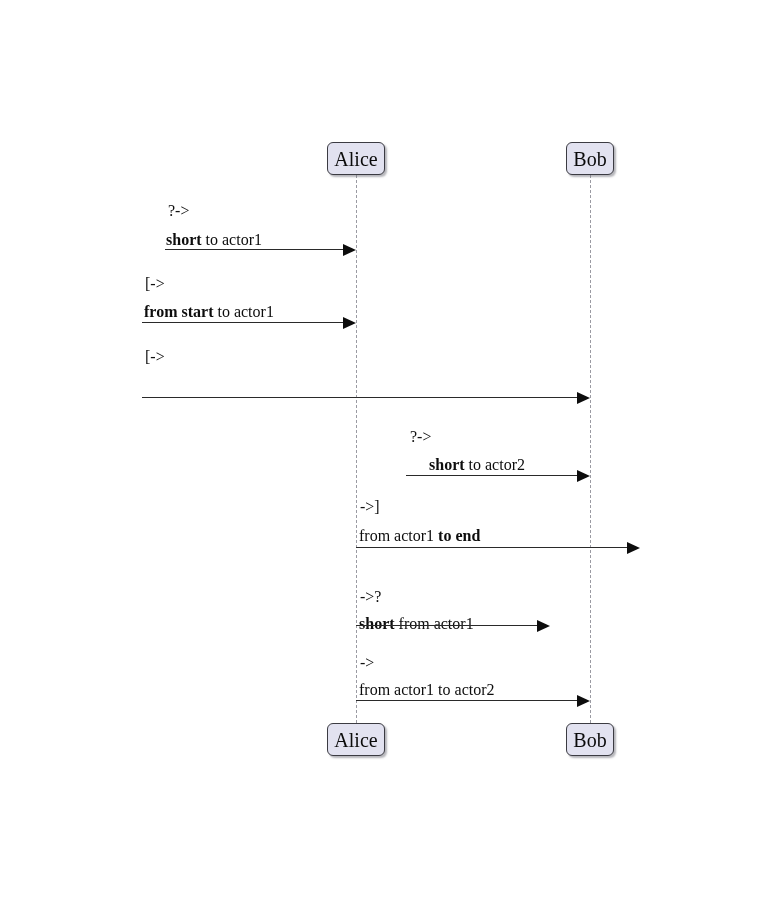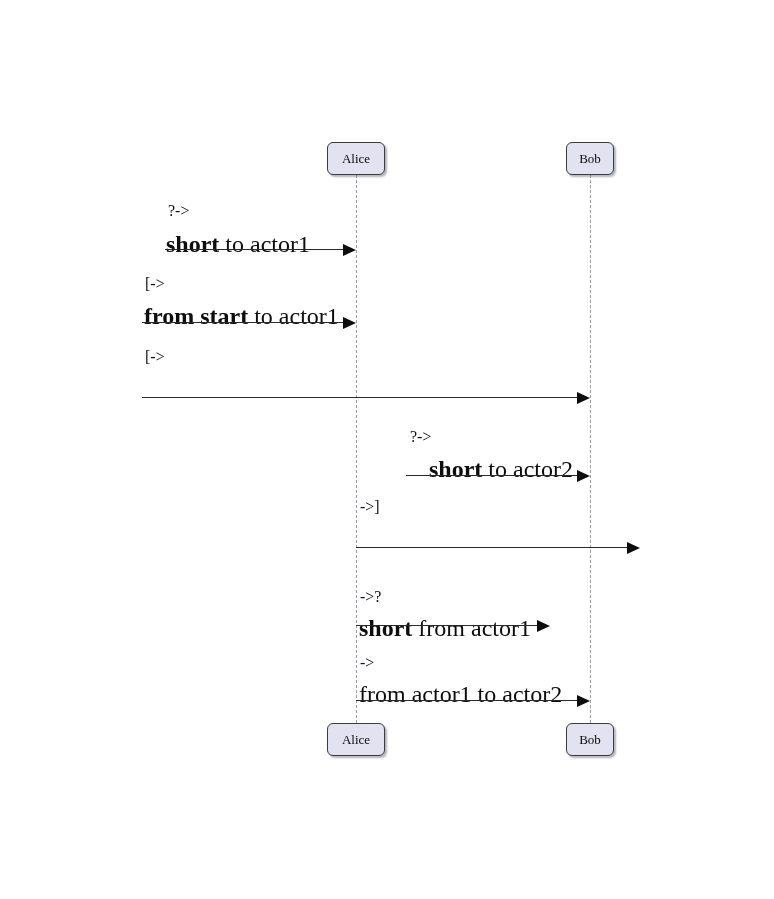--- a/index.html
+++ b/index.html
@@ -19,21 +19,21 @@
   }
 
   
   .actor-box {
     position: absolute;
     box-sizing: border-box;
     background: #E2E2F0;
     border: 1.4px solid #3b3b42;
     border-radius: 6px;
     color: #0b0b0b;
-    font-size: 13px;
+    font-size: 20px;
     line-height: 1;
     display: flex;
     align-items: center;
     justify-content: center;
     box-shadow: 2px 2px 2px rgba(120,120,130,0.55);
     white-space: nowrap;
   }
 
   
   .lifeline {
@@ -60,21 +60,21 @@
   
   .msg-note {
     position: absolute;
     font-size: 16px;
     line-height: 1;
     color: #111111;
     white-space: nowrap;
   }
   .msg-label {
     position: absolute;
-    font-size: 24px;
+    font-size: 16px;
     line-height: 1;
     color: #0d0d0d;
     white-space: nowrap;
   }
   .msg-label b {
     font-weight: bold;
   }
 </style>
 </head>
 <body>
@@ -103,20 +103,21 @@
     <div class="arrow-line" style="left: 142px; top: 322px; width: 203px; border-top-color: rgb(42, 42, 42);"></div>
     <div class="arrow-head" style="left: 343px; top: 317px;"></div>
     <div class="msg-note" style="left: 145px; top: 349px;">[-&gt;</div>
     <div class="arrow-line" style="left: 142px; top: 397px; width: 437px; border-top-color: rgb(42, 42, 42);"></div>
     <div class="arrow-head" style="left: 577px; top: 392px;"></div>
     <div class="msg-note" style="left: 410px; top: 429px;">?-&gt;</div>
     <div class="msg-label" style="left: 429px; top: 457px;"><b>short</b><span> to actor2</span></div>
     <div class="arrow-line" style="left: 406px; top: 475px; width: 173px; border-top-color: rgb(42, 42, 42);"></div>
     <div class="arrow-head" style="left: 577px; top: 470px;"></div>
     <div class="msg-note" style="left: 360px; top: 499px;">-&gt;]</div>
+    <div class="msg-label" style="left: 359px; top: 528px;"><span>from actor1 </span><b>to end</b></div>
     <div class="arrow-line" style="left: 356px; top: 547px; width: 273px; border-top-color: rgb(42, 42, 42);"></div>
     <div class="arrow-head" style="left: 627px; top: 542px;"></div>
     <div class="msg-note" style="left: 360px; top: 589px;">-&gt;?</div>
     <div class="msg-label" style="left: 359px; top: 616px;"><b>short</b><span> from actor1</span></div>
     <div class="arrow-line" style="left: 356px; top: 625px; width: 183px; border-top-color: rgb(42, 42, 42);"></div>
     <div class="arrow-head" style="left: 537px; top: 620px;"></div>
     <div class="msg-note" style="left: 360px; top: 655px;">-&gt;</div>
     <div class="msg-label" style="left: 359px; top: 682px;"><span>from actor1 to actor2</span></div>
     <div class="arrow-line" style="left: 356px; top: 700px; width: 223px; border-top-color: rgb(42, 42, 42);"></div>
     <div class="arrow-head" style="left: 577px; top: 695px;"></div>

